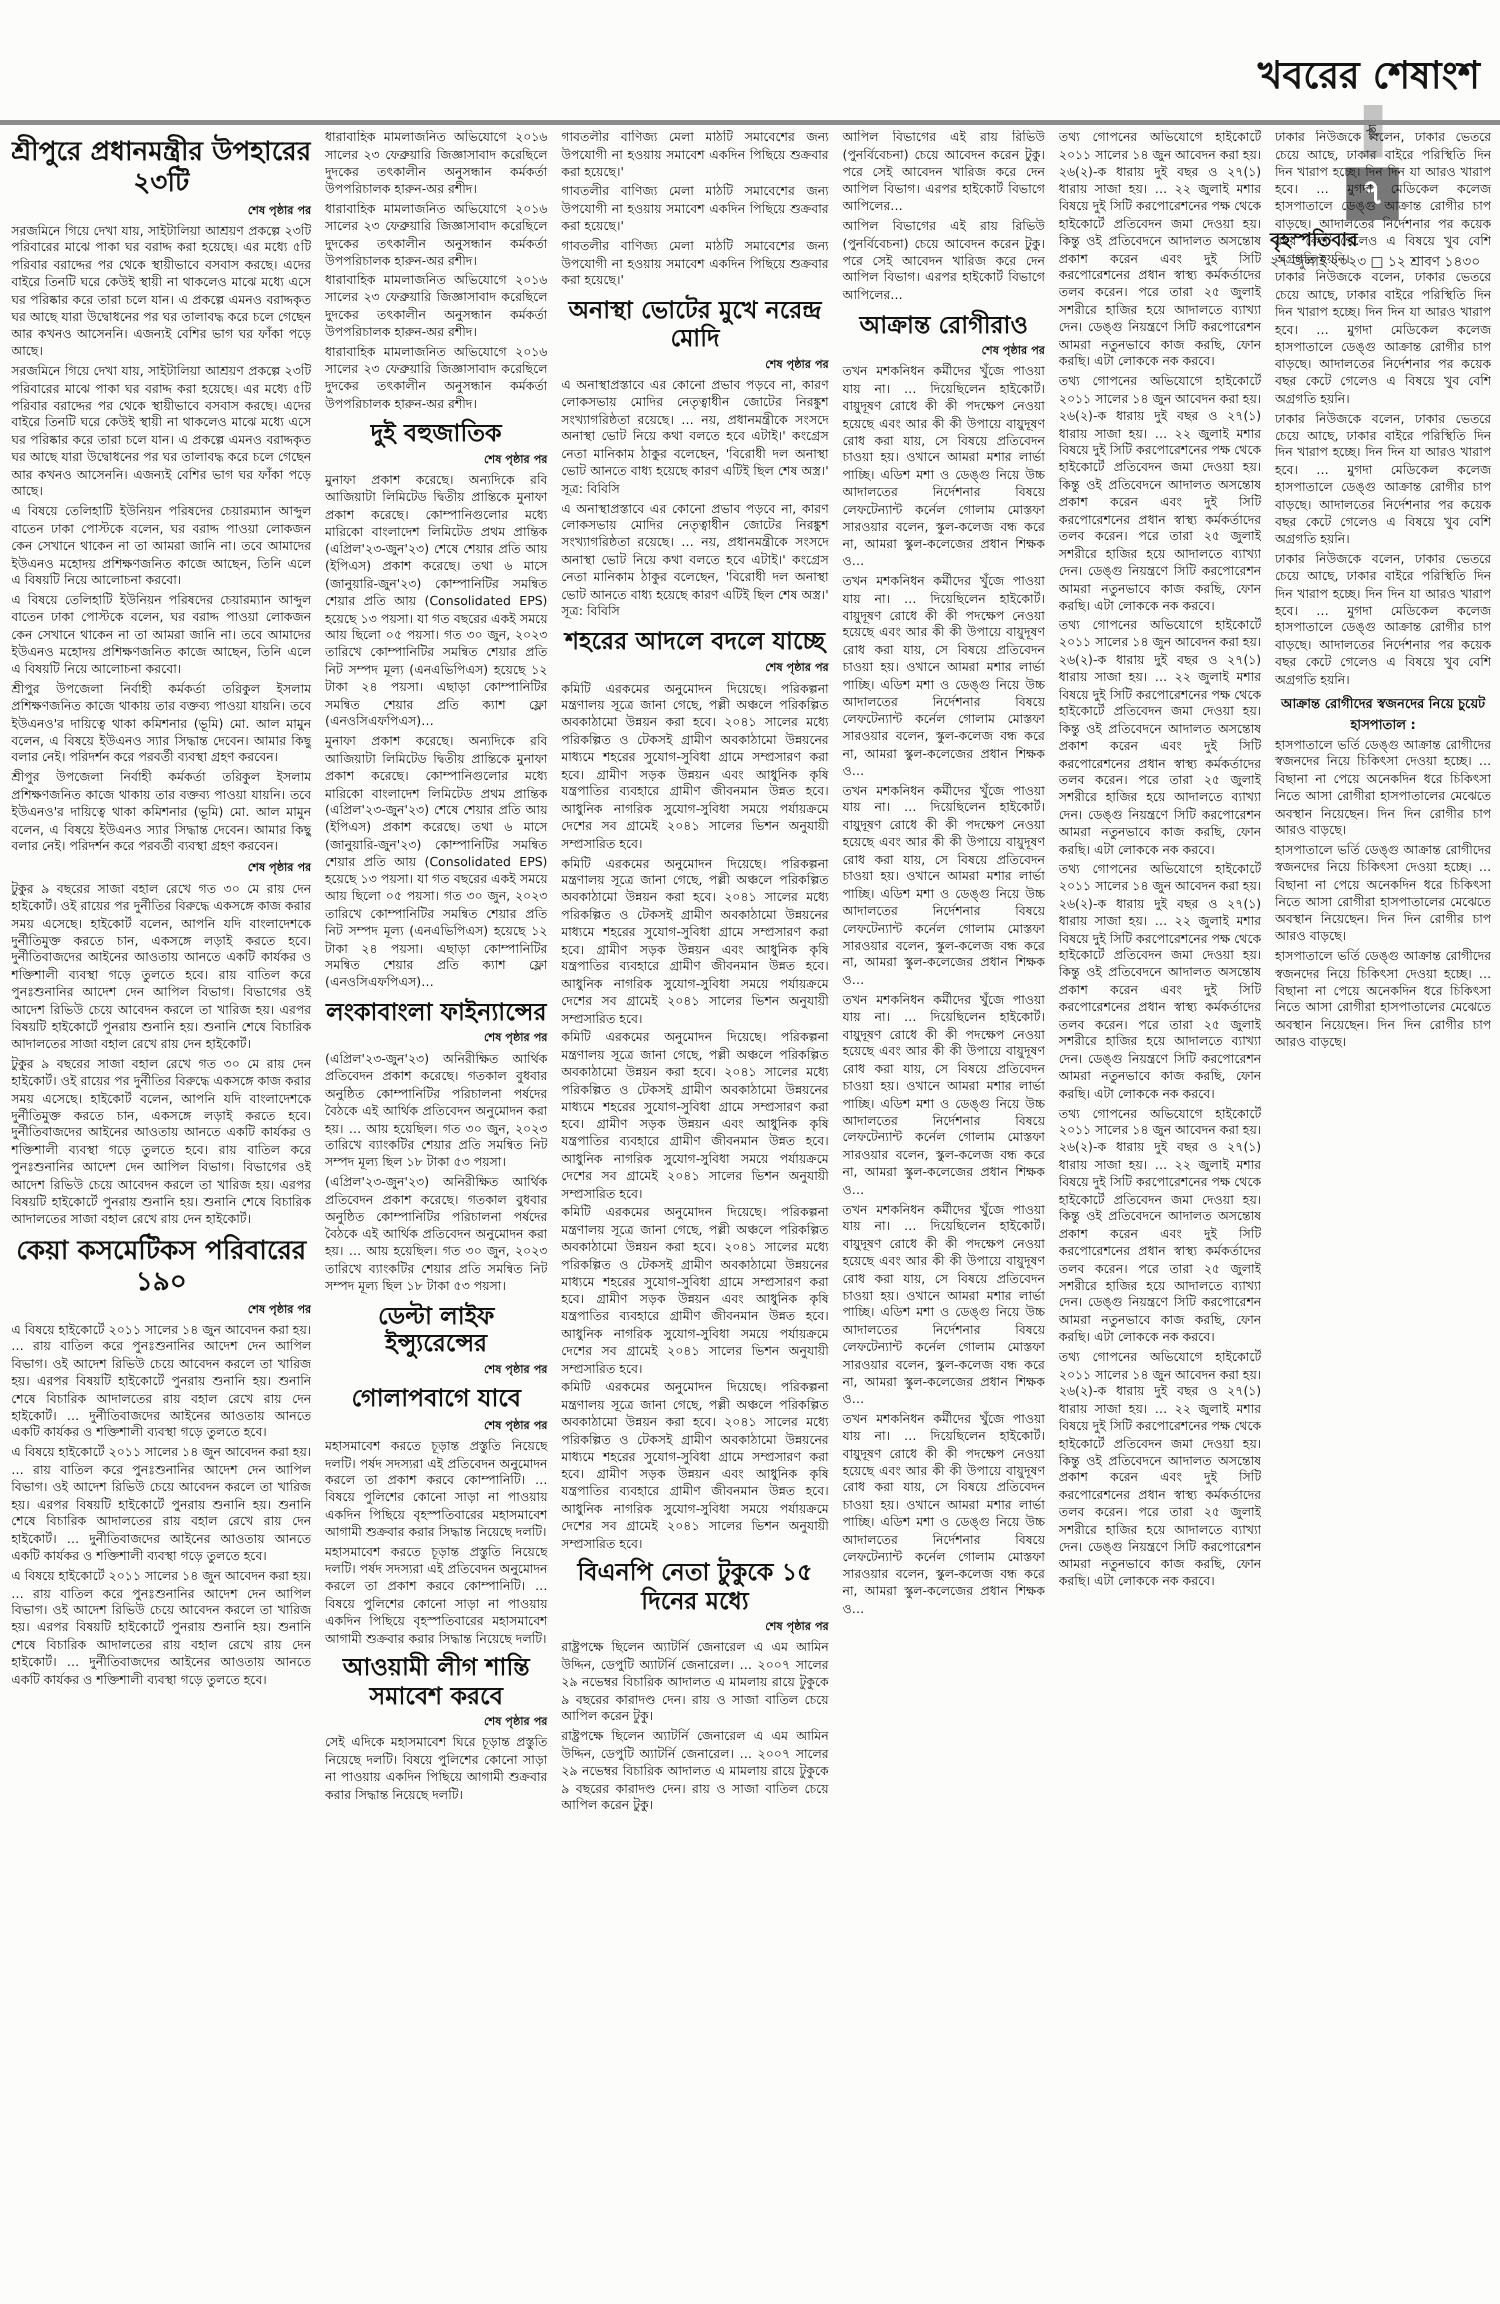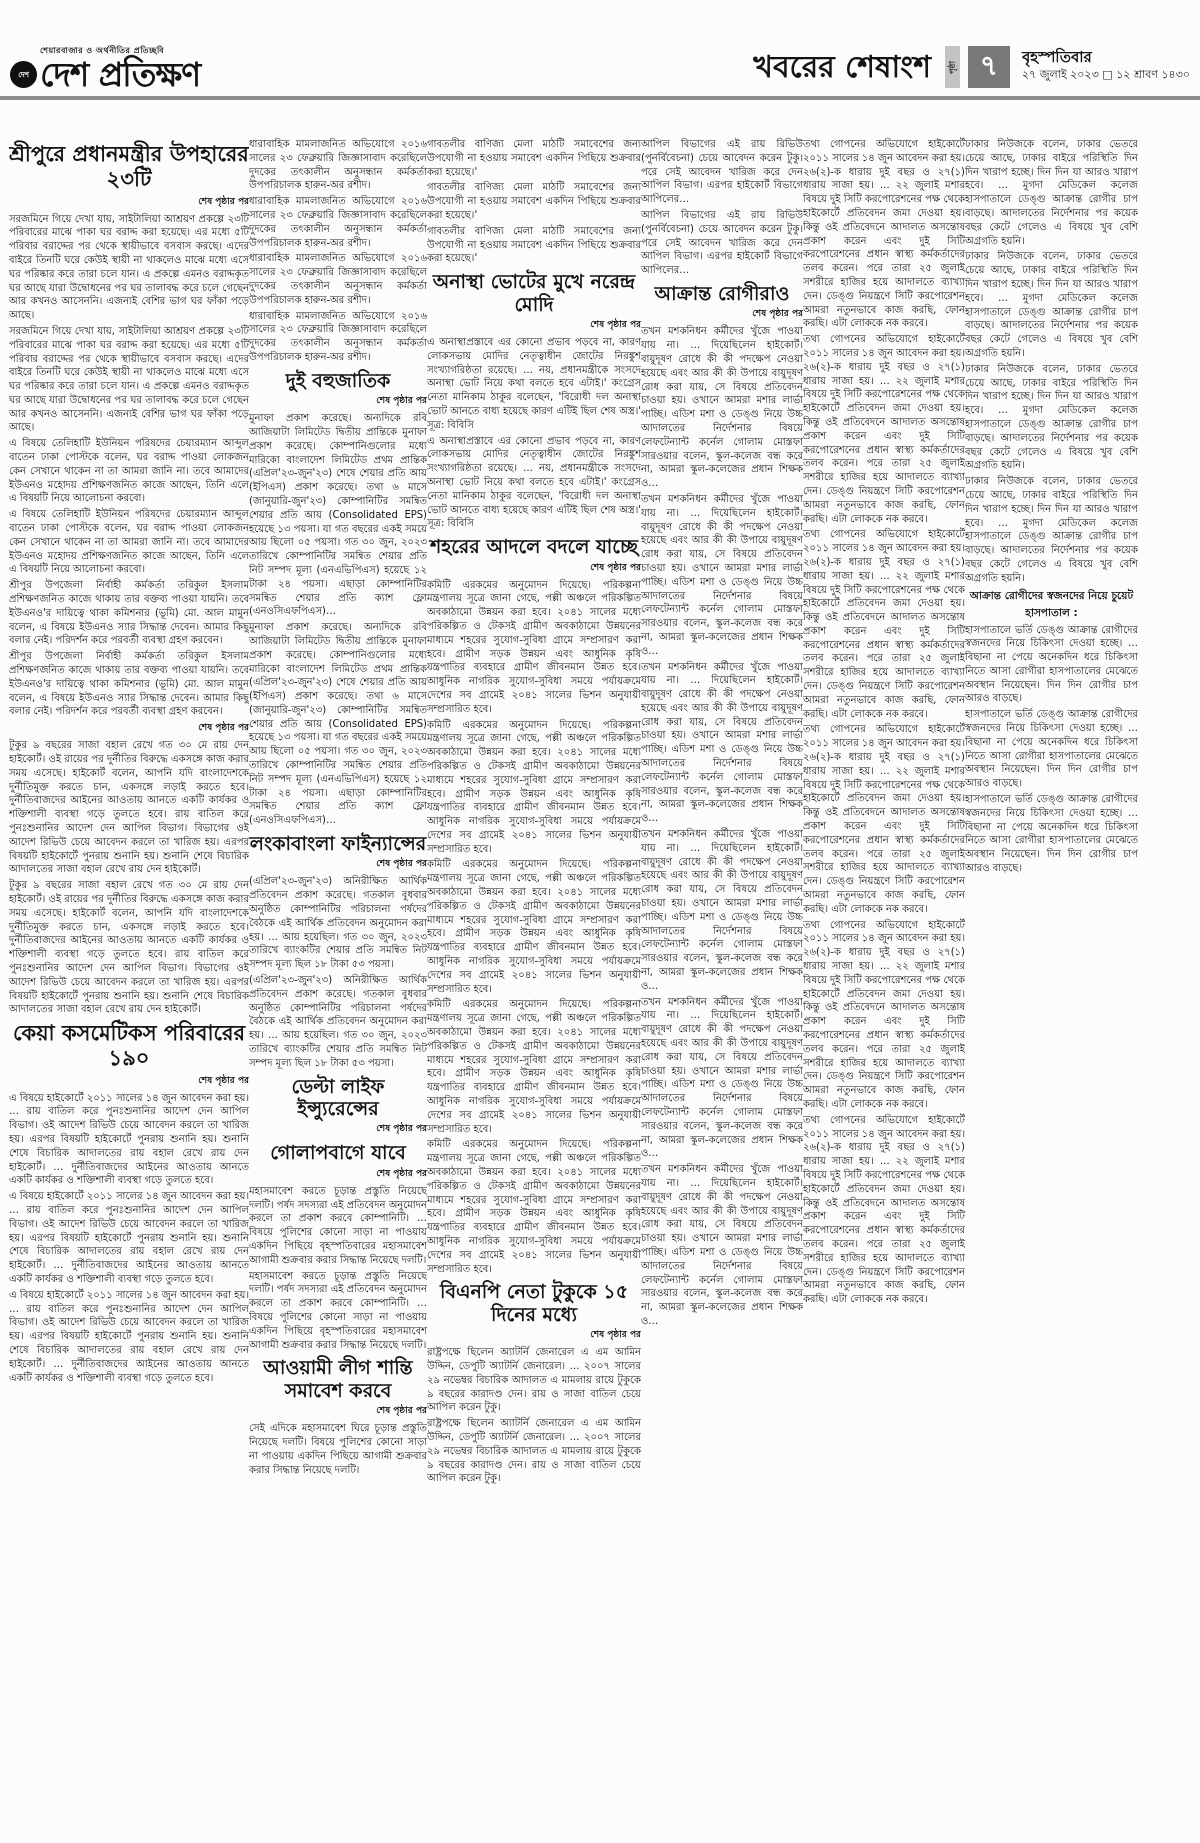--- a/index.html
+++ b/index.html
@@ -10,53 +10,46 @@
   }
   .page{position:absolute;inset:0;}
   
   header{position:absolute;top:44px;left:0;right:0;height:50px;}
   .mast-left{position:absolute;left:10px;top:0;}
   .tagline{font-size:8px;font-weight:700;letter-spacing:.5px;margin-left:30px;color:#222;}
   .logo-row{display:flex;align-items:center;gap:3px;margin-top:1px;}
   .emblem{width:27px;height:27px;border-radius:50%;background:#101010;color:#fff;
     display:flex;align-items:center;justify-content:center;font-size:7px;font-weight:700;flex:0 0 auto;}
   .logo{font-size:33px;font-weight:800;line-height:1;letter-spacing:-1px;}
-  .mast-right{position:absolute;right:10px;top:2px;display:flex;align-items:center;gap:8px;}
+  .mast-right{position:absolute;right:10px;top:2px;display:flex;align-items:center;gap:8px;flex-direction:column;}
   .section-title{font-size:30px;font-weight:800;line-height:1;margin-right:6px;}
   .page-word-box{width:15px;height:42px;background:#c3c3c3;display:flex;align-items:center;justify-content:center;}
   .page-word{transform:rotate(-90deg);font-size:8px;font-weight:700;color:#333;white-space:nowrap;}
   .page-num-box{width:42px;height:42px;background:#787878;color:#fff;font-size:28px;font-weight:800;
     display:flex;align-items:center;justify-content:center;}
   .date-block{margin-left:4px;}
   .weekday{font-size:15px;font-weight:700;line-height:1.15;}
   .date-line{font-size:11px;color:#222;}
   .rule{position:absolute;top:96px;left:0;right:0;height:4px;background:#8c8c8c;}
   
   .columns{position:absolute;top:104px;left:9px;right:9px;bottom:4px;
-    display:flex;margin-top:33px;}
+    display:flex;gap:11px;}
   .col{height:100%;overflow:hidden;flex:0 0 auto;}
   .headline{font-weight:800;font-size:19px;line-height:1.18;text-align:center;margin:5px 0 2px;}
   .col:first-child .headline{font-size:21px;}
   .tag{font-weight:700;font-size:9px;text-align:right;margin:0 0 3px;}
   p.body{font-size:10px;line-height:1.38;text-align:justify;margin:0 0 2px;}
   .subhead{font-weight:800;font-size:10.5px;margin:3px 0 1px;text-align:center;}
 </style>
 </head>
 <body>
 
 <div class="page">
 
   <header>
-    <div class="mast-left">
-      <div class="tagline">শেয়ারবাজার ও অর্থনীতির প্রতিচ্ছবি</div>
-      <div class="logo-row">
-        <span class="emblem">দেশ</span>
-        <span class="logo">দেশ প্রতিক্ষণ</span>
-      </div>
-    </div>
     <div class="mast-right">
       <span class="section-title">খবরের শেষাংশ</span>
       <span class="page-word-box">
         <span class="page-word">পৃষ্ঠা</span>
       </span>
       <span class="page-num-box">৭</span>
       <span class="date-block">
         <span class="weekday" style="display:block;">বৃহস্পতিবার</span>
         <span class="date-line" style="display:block;">২৭ জুলাই ২০২৩ □ ১২ শ্রাবণ ১৪৩০</span>
       </span>

